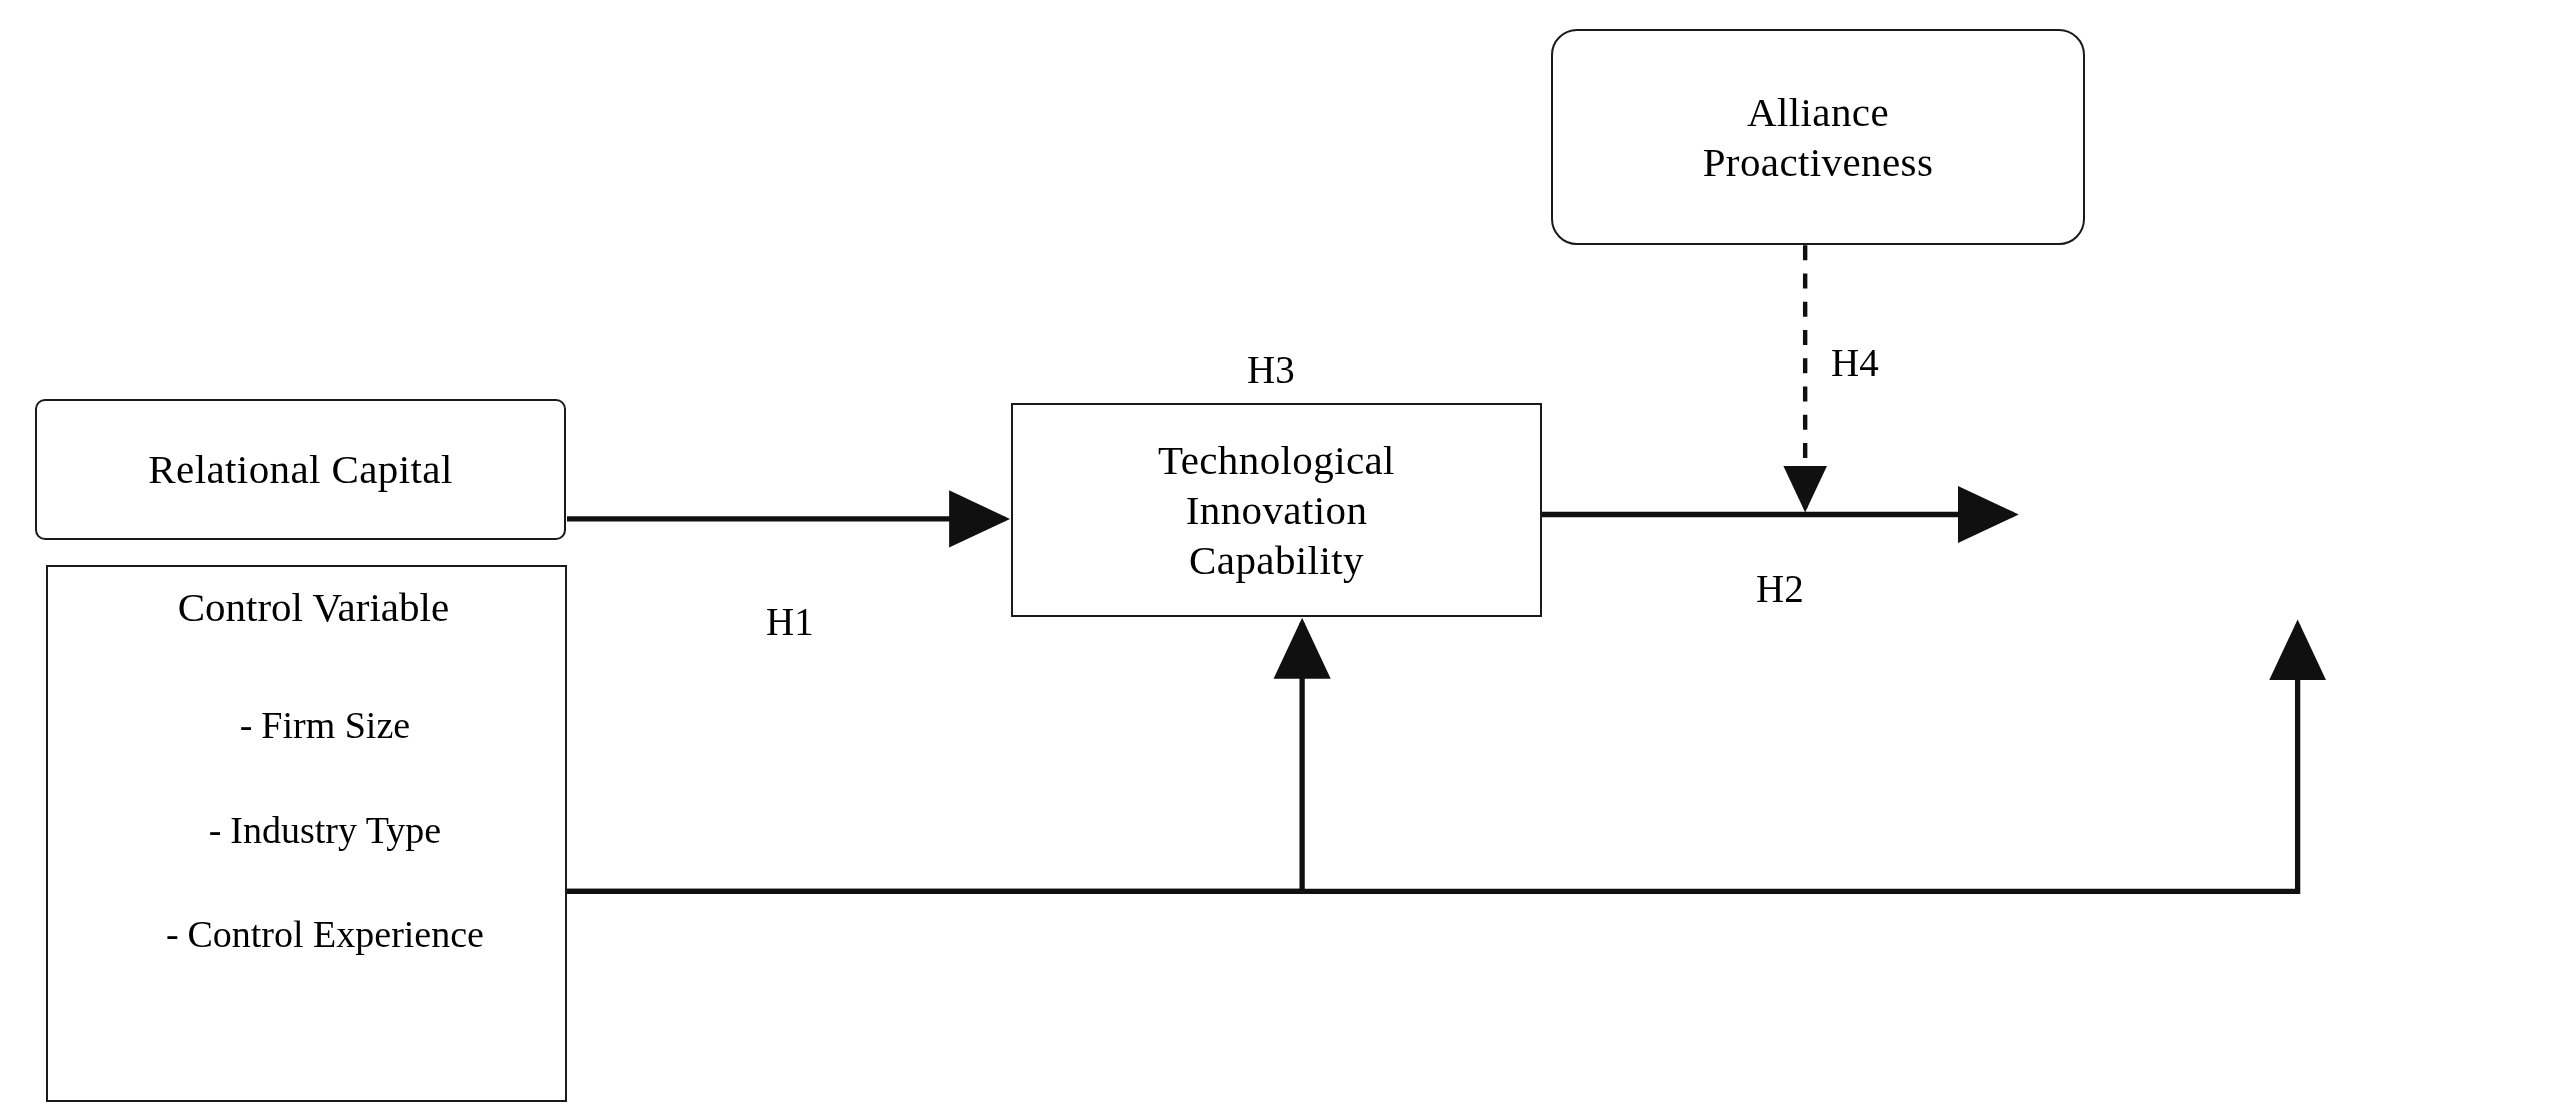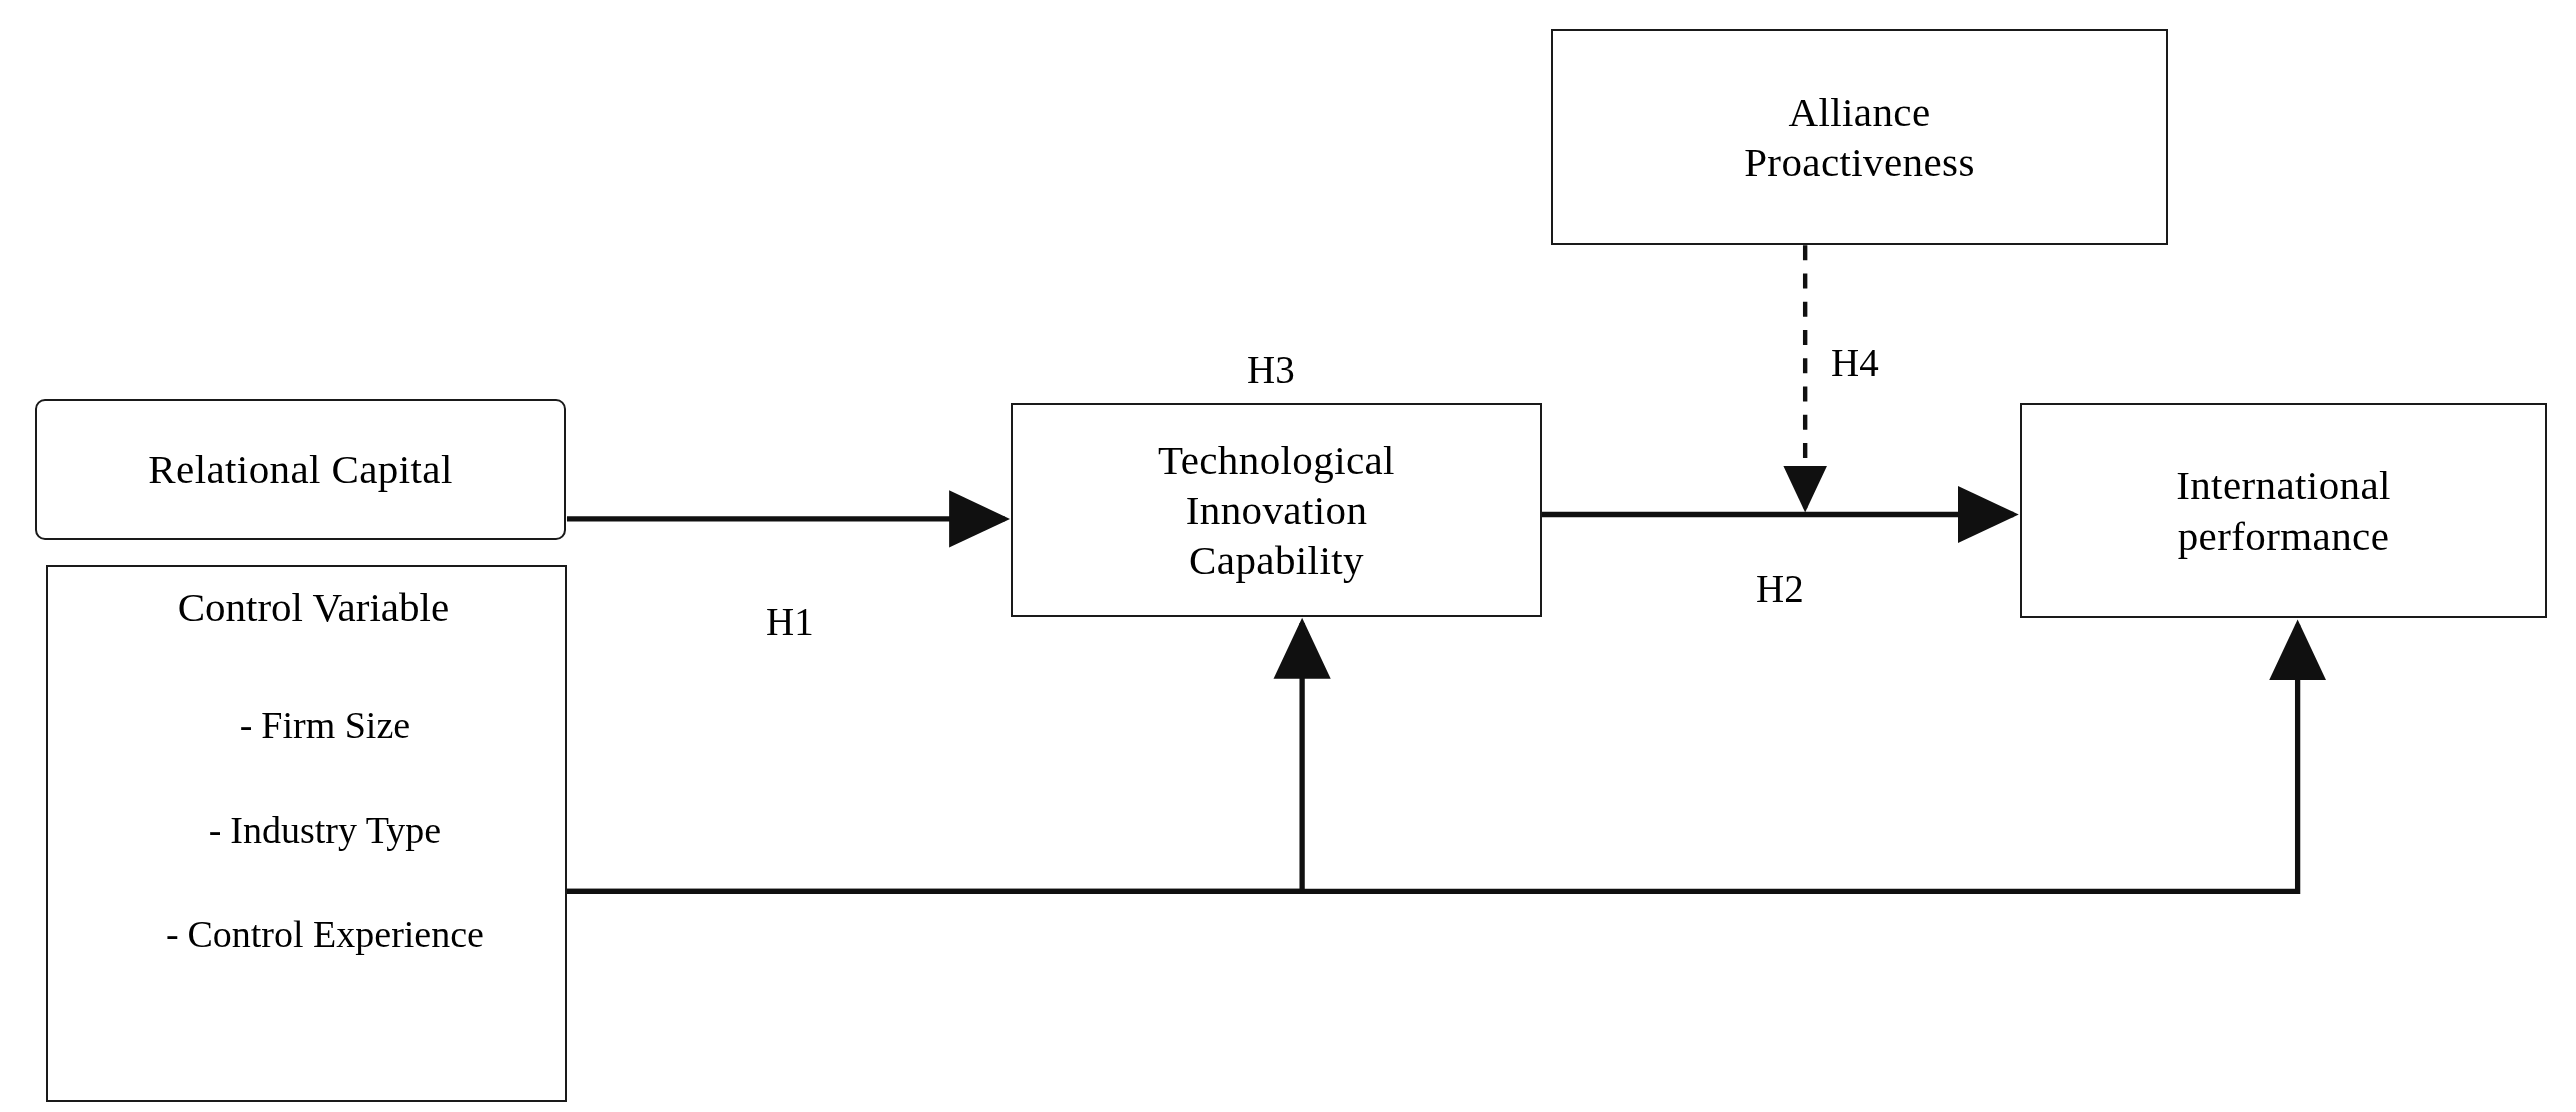--- a/index.html
+++ b/index.html
@@ -33,21 +33,21 @@
     font-size: 41px;
     line-height: 1.22;
     letter-spacing: 0.4px;
     white-space: pre-line;
   }
   
   #node-relational-capital { left: 35px;   top: 399px; width: 531px; height: 141px; border-radius: 10px; }
   #node-control-variable   { left: 46px;   top: 565px; width: 521px; height: 537px;
                              display: block; padding: 16px 0 0 5px; }
   #node-tic                { left: 1011px; top: 403px; width: 531px; height: 214px; }
-  #node-alliance           { left: 1551px; top: 29px;  width: 617px; height: 216px; }
+  #node-alliance           { left: 1551px; top: 29px;  width: 534px; height: 216px; border-radius: 26px; }
   #node-intl-performance   { left: 2020px; top: 403px; width: 527px; height: 215px; }
 
   
   .cv-title {
     font-size: 41px;
     line-height: 1.2;
     text-align: center;
     padding-left: 8.8px;
     margin-bottom: 14px;
   }
@@ -141,24 +141,20 @@
     <span class="node-label">Technological
 Innovation
 Capability</span>
   </div>
 
   <div class="node" id="node-alliance">
     <span class="node-label">Alliance
 Proactiveness</span>
   </div>
 
-  <div class="node" id="node-intl-performance">
-    <span class="node-label">International
-performance</span>
-  </div>
 
   <div class="edge-label" id="label-h1">H1</div>
   <div class="edge-label" id="label-h2">H2</div>
   <div class="edge-label" id="label-h3">H3</div>
   <div class="edge-label" id="label-h4">H4</div>
 
 </div>
 
 
 </body></html>

